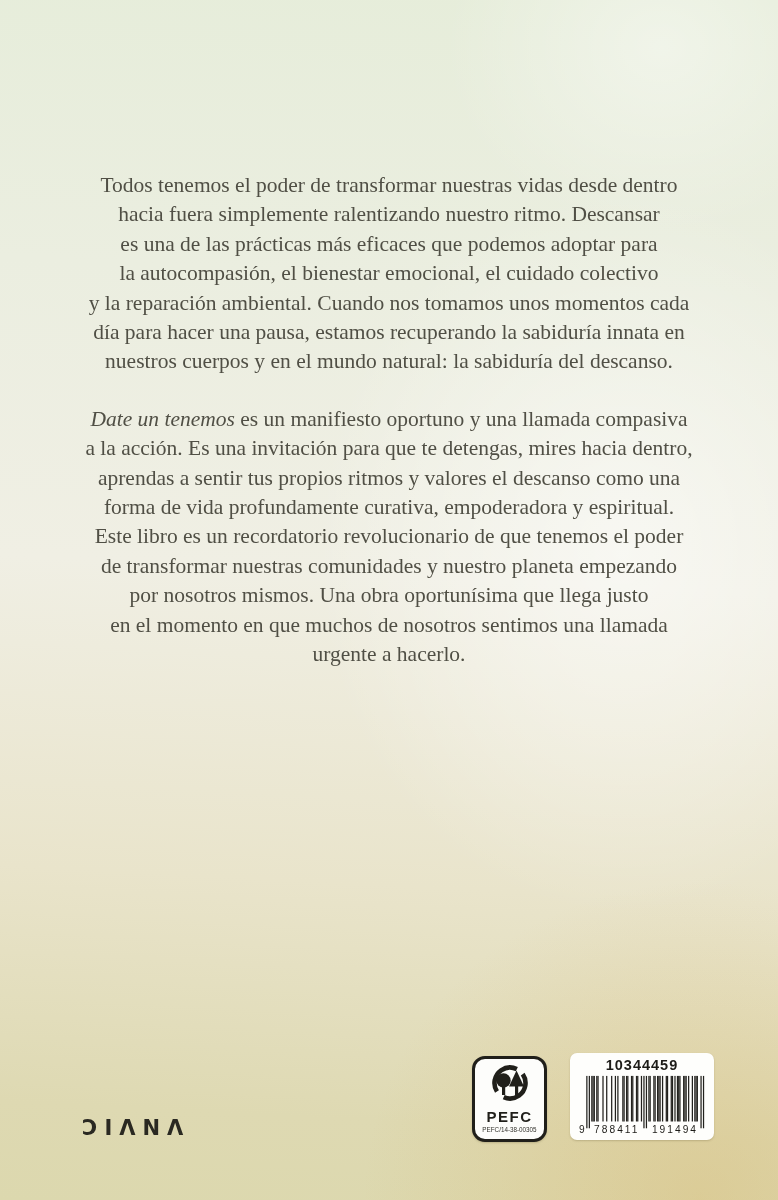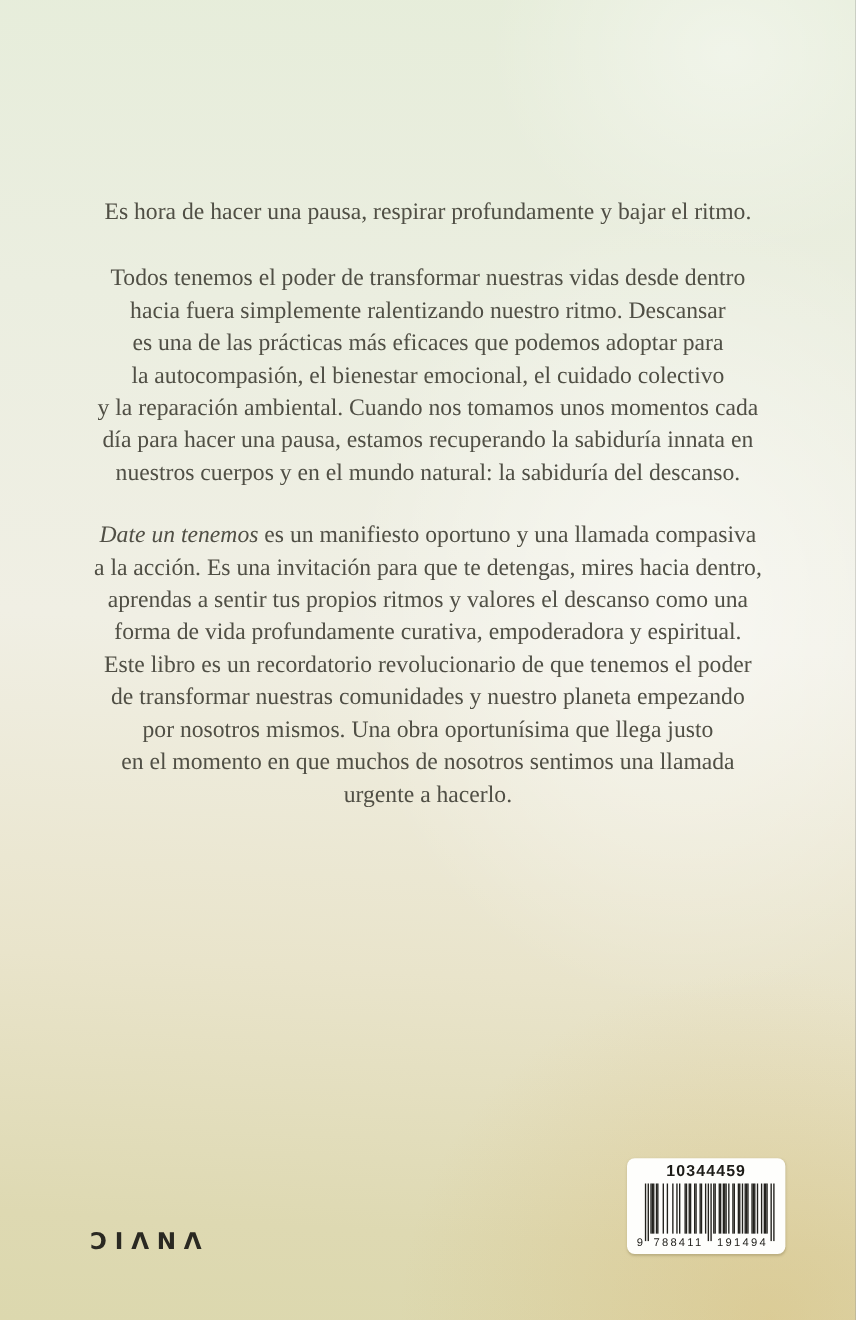--- a/index.html
+++ b/index.html
@@ -105,21 +105,20 @@
   }
   .bc-spread { letter-spacing: 2.1px; }
 </style>
 </head>
 <body>
 
 <div class="page">
 
   <div class="content">
 
-    <p class="para intro">Es hora de hacer una pausa, respirar profundamente y bajar el ritmo.</p>
 
     <p class="para body-1">Todos tenemos el poder de transformar nuestras vidas desde dentro
 hacia fuera simplemente ralentizando nuestro ritmo. Descansar
 es una de las prácticas más eficaces que podemos adoptar para
 la autocompasión, el bienestar emocional, el cuidado colectivo
 y la reparación ambiental. Cuando nos tomamos unos momentos cada
 día para hacer una pausa, estamos recuperando la sabiduría innata en
 nuestros cuerpos y en el mundo natural: la sabiduría del descanso.</p>
 
     <p class="para body-2"><em>Date un tenemos</em><span> es un manifiesto oportuno y una llamada compasiva
@@ -128,20 +127,31 @@
 forma de vida profundamente curativa, empoderadora y espiritual.
 Este libro es un recordatorio revolucionario de que tenemos el poder
 de transformar nuestras comunidades y nuestro planeta empezando
 por nosotros mismos. Una obra oportunísima que llega justo
 en el momento en que muchos de nosotros sentimos una llamada
 urgente a hacerlo.</span></p>
   </div>
 
   <div class="publisher">ƆIΛNΛ</div>
 
+  <div class="pefc-label">
+    <svg width="48" height="40" viewBox="0 0 48 40" aria-hidden="true">
+      <circle cx="24" cy="19" r="15.5" fill="none" stroke="#201f1a" stroke-width="4.6" stroke-dasharray="40 9 40 9" transform="rotate(-35 24 19)"></circle>
+      <circle cx="17.5" cy="16.5" r="7.2" fill="#201f1a"></circle>
+      <rect x="16" y="21" width="3.2" height="10" fill="#201f1a"></rect>
+      <polygon points="30.5,6.5 38,22.5 23,22.5" fill="#201f1a"></polygon>
+      <rect x="29" y="21" width="3.2" height="10" fill="#201f1a"></rect>
+    </svg>
+    <div class="pefc-name">PEFC</div>
+    <div class="pefc-code">PEFC/14-38-00305</div>
+  </div>
 
   <div class="barcode-label">
     <div class="bc-num">10344459</div>
     <svg class="bc-svg" viewBox="0 0 132 62">
       <g id="bc-bars">
           <rect x="8.50" y="1" width="1.28" height="54"></rect>
           <rect x="11.06" y="1" width="1.28" height="54"></rect>
           <rect x="13.62" y="1" width="1.28" height="47"></rect>
           <rect x="14.90" y="1" width="1.28" height="47"></rect>
           <rect x="16.18" y="1" width="1.28" height="47"></rect>

